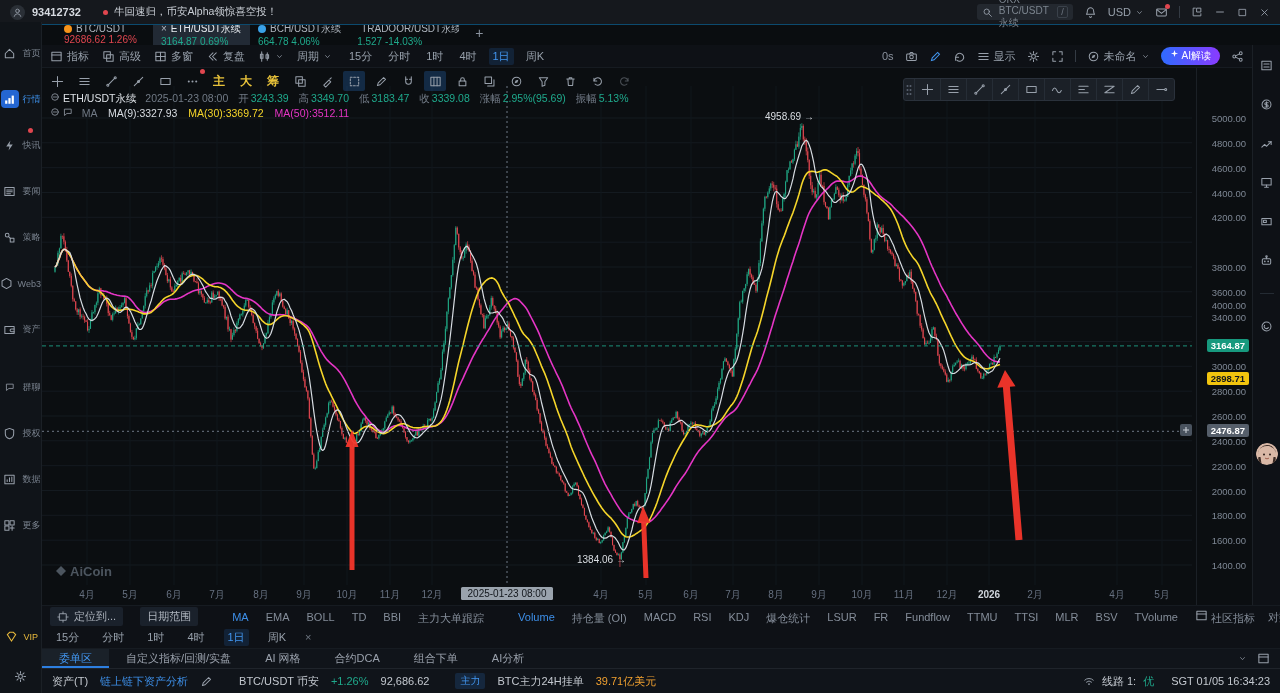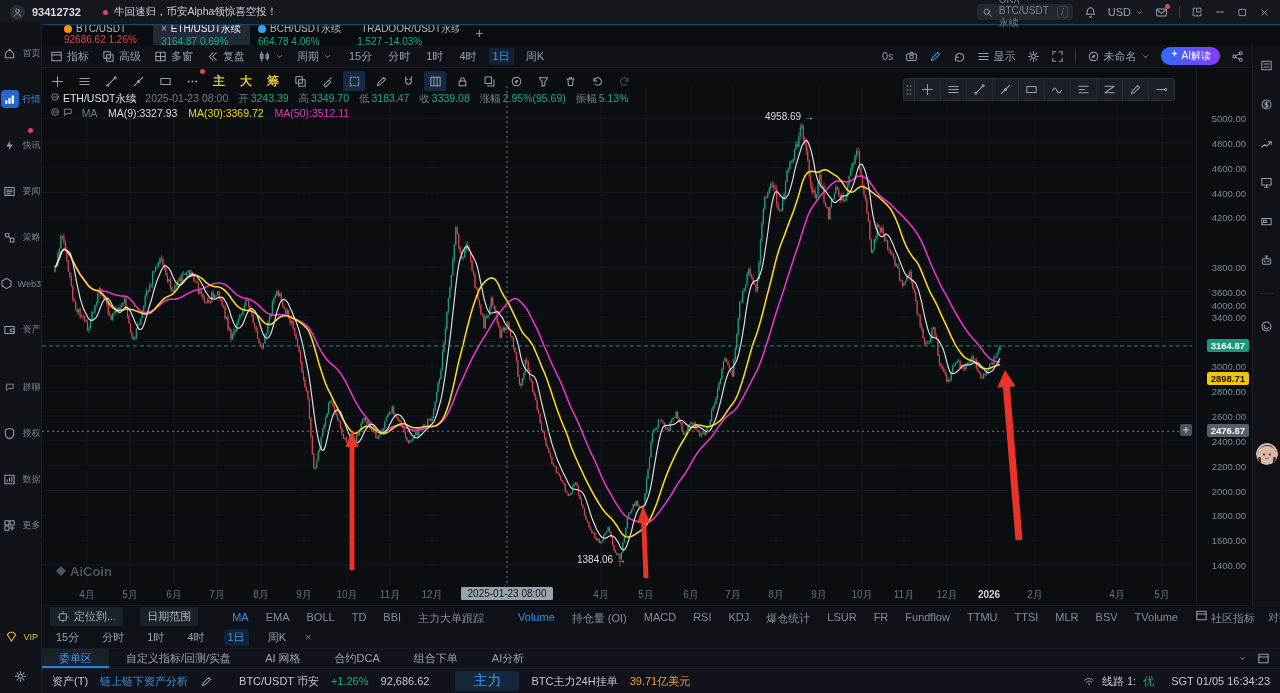--- a/index.html
+++ b/index.html
@@ -82,21 +82,21 @@
 #rowA .right{margin-left:auto;display:flex;align-items:center;gap:13px;padding-right:8px}
 #rowB{position:absolute;left:42px;top:626px;right:0;height:22px;background:#0e1116;display:flex;align-items:center;padding:0 10px;gap:15px;z-index:5}
 #rowC{position:absolute;left:42px;top:648px;right:0;height:20px;background:#10141a;border-top:1px solid #161b21;display:flex;align-items:stretch;z-index:5}
 .ptab{display:flex;align-items:center;padding:0 17px;color:#9aa1ac;cursor:pointer}
 .ptab.active{background:#1a2129;color:#4296f0;box-shadow:inset 0 -2px 0 #2d7fe0}
 #rowC .right{margin-left:auto;display:flex;align-items:center;gap:10px;padding-right:10px}
 #rowD{position:absolute;left:42px;top:668px;right:0;height:25px;background:#10141a;border-top:1px solid #1f242b;display:flex;align-items:center;padding:0 10px;gap:12px;z-index:5;white-space:nowrap}
 #rowD .lt{color:#c3c8cf}
 #rowD .blue{color:#3d8fe8}
 #rowD .orange{color:#f0a030}
-.mainforce{background:rgba(45,127,224,.18);color:#4296f0;border-radius:2px;padding:1px 18px;font-size:14px}
+.mainforce{background:rgba(45,127,224,.18);color:#4296f0;border-radius:2px;padding:1px 5px;font-size:10px}
 #rowD .right{margin-left:auto;display:flex;align-items:center;gap:7px}
 #chartsvg{position:absolute;left:0;top:0;z-index:1}
 </style>
 </head>
 <body>
 
 <svg id="chartsvg" width="1280" height="693" viewBox="0 0 1280 693">
     <line x1="42" y1="565.0" x2="1192" y2="565.0" stroke="#141a20" stroke-width="1"></line>
     <line x1="42" y1="540.2" x2="1192" y2="540.2" stroke="#141a20" stroke-width="1"></line>
     <line x1="42" y1="515.3" x2="1192" y2="515.3" stroke="#141a20" stroke-width="1"></line>

